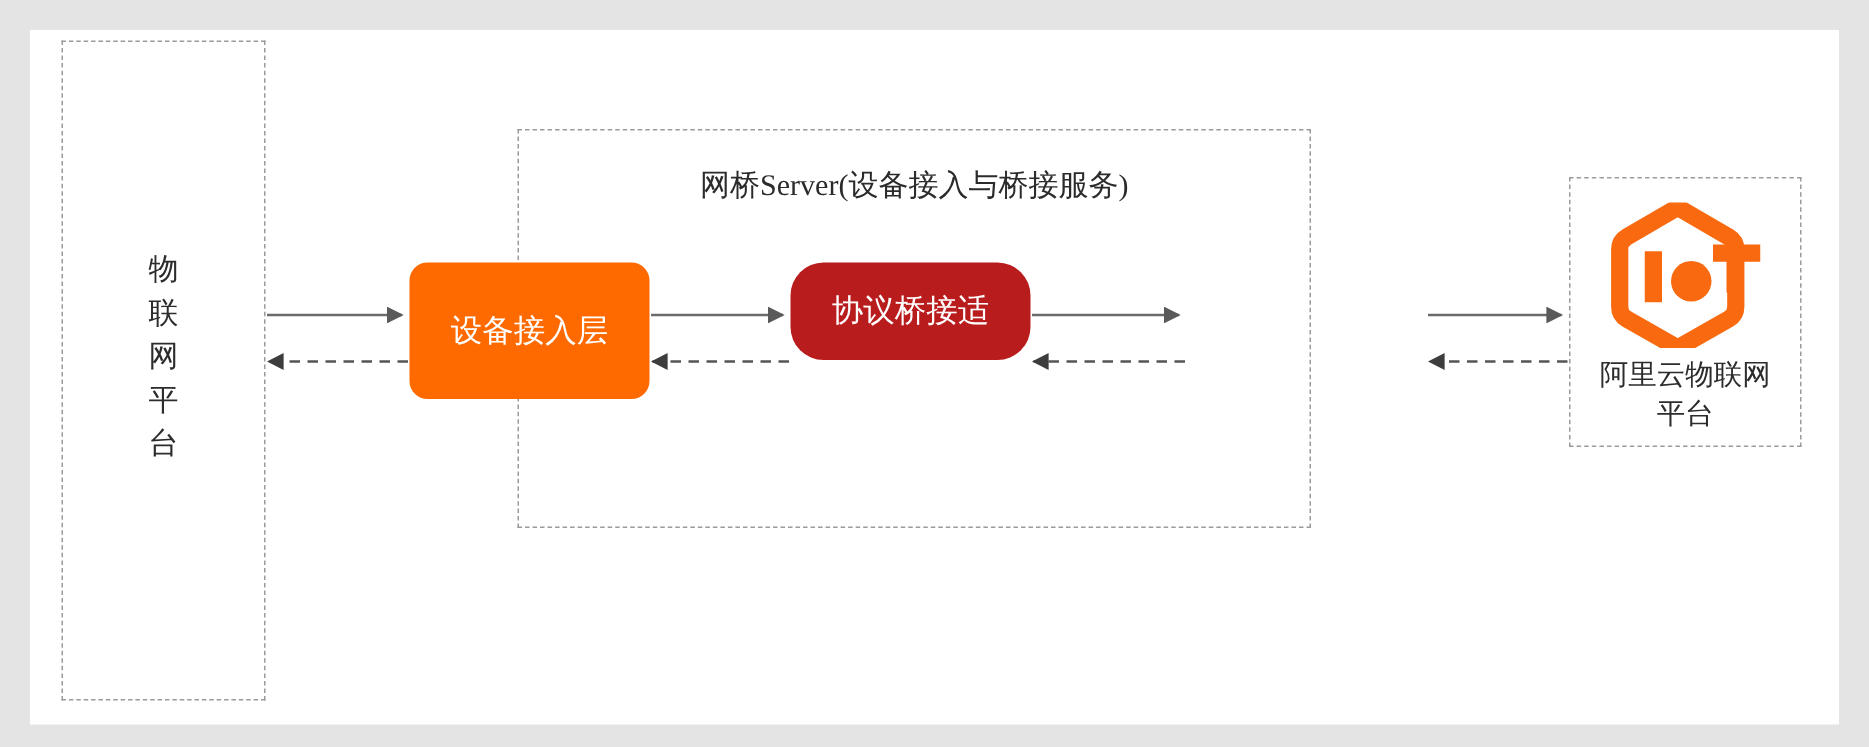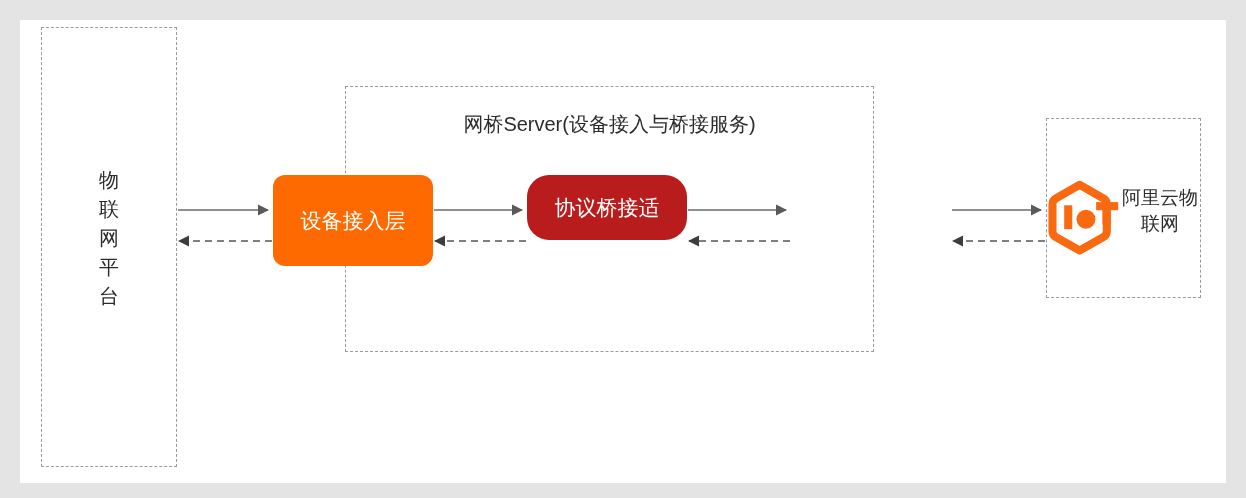--- a/index.html
+++ b/index.html
@@ -23,20 +23,21 @@
     height: 463px;
     background: #ffffff;
   }
 
   
   .dashed-box {
     position: absolute;
     box-sizing: border-box;
     border: 1.6px dashed #9b9b9b;
     background: transparent;
+    font-family: Liberation Serif, serif;
   }
 
   
   #iot-platform-left {
     left: 21px;
     top: 7px;
     width: 136px;
     height: 440px;
   }
   #iot-platform-left .vertical-label {
@@ -73,21 +74,21 @@
     white-space: nowrap;
   }
 
   
   #aliyun-iot-box {
     left: 1026px;
     top: 98px;
     width: 155px;
     height: 180px;
     display: flex;
-    flex-direction: row;
+    flex-direction: column;
     align-items: center;
     justify-content: flex-start;
   }
   #aliyun-logo {
     margin-top: 16px;
     width: 104px;
     height: 97px;
   }
   #aliyun-label {
     margin-top: 6px;
@@ -173,20 +174,21 @@
 
       <rect x="24.5" y="32.5" width="11.5" height="34" fill="#f96a10"></rect>
 
       <circle cx="55.5" cy="52.5" r="13.5" fill="#f96a10"></circle>
 
       <rect x="79.0" y="28.0" width="11.5" height="32" fill="#f96a10"></rect>
       <rect x="70.0" y="28.0" width="31.5" height="11.5" fill="#f96a10"></rect>
     </svg>
     <div id="aliyun-label">
       <span>阿里云物联网</span>
+      <span>平台</span>
     </div>
   </div>
 
   <div class="node" id="node-device-access">
     <div>
       <span class="node-text">设备接入层</span>
     </div>
   </div>
 
   <div class="node" id="node-protocol-adapter">

